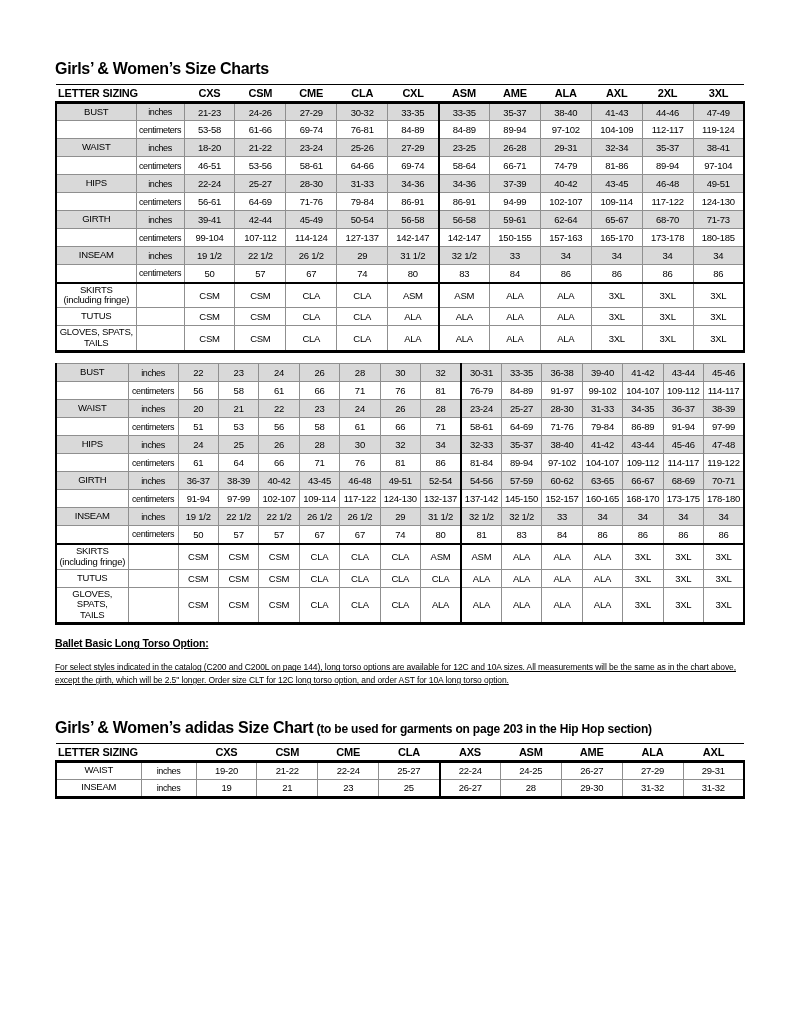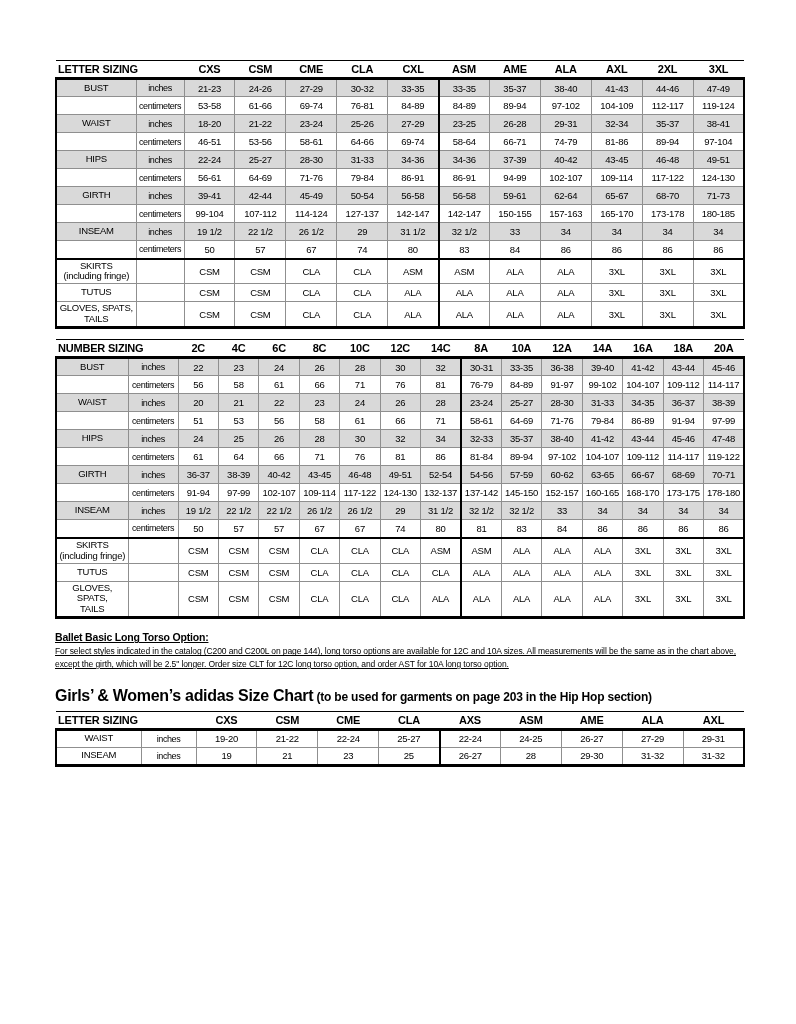--- a/index.html
+++ b/index.html
@@ -36,31 +36,32 @@
   tr.body-row td:last-child { border-right:2px solid #000;margin-top:18px; }
   tr.body-row:last-child td { border-bottom:3px solid #000; }
   tr.section-top td { border-top:2px solid #000; }
   td.adult-div { border-left:2px solid #000 !important; }
 
   .tbl-gap { margin-top:10px; }
 
   .ballet { margin-top:8px; }
   .ballet-head {
     font-size:10.5px; font-weight:bold; text-decoration:underline; letter-spacing:-0.2px;
-    display:inline-block; margin-bottom:2px;
+    display:inline-block; margin-bottom:12px;
   }
   .fine { font-size:8.5px; line-height:1.5; letter-spacing:-0.1px;text-decoration:underline; }
 
-  .adidas-title { margin-top:16px; margin-bottom:4px; }
+  .adidas-title { margin-top:32px; margin-bottom:4px; }
 </style>
 </head>
 <body>
 
 <div class="page">
 
+  <h1 class="doc-title">Girls’ &amp; Women’s Size Charts</h1>
 
   <table class="size-table">
       <colgroup>
         <col style="width: 80px;">
         <col style="width: 48px;">
         <col>
         <col>
         <col>
         <col>
         <col>
@@ -299,37 +300,20 @@
         <col>
         <col>
         <col>
         <col>
         <col>
         <col>
         <col>
         <col>
       </colgroup>
       <tbody>
-        <tr class="hdr">
-          <th colspan="2" class="hdr-label">NUMBER SIZING</th>
-          <th class="hdr-col">2C</th>
-          <th class="hdr-col">4C</th>
-          <th class="hdr-col">6C</th>
-          <th class="hdr-col">8C</th>
-          <th class="hdr-col">10C</th>
-          <th class="hdr-col">12C</th>
-          <th class="hdr-col">14C</th>
-          <th class="hdr-col">8A</th>
-          <th class="hdr-col">10A</th>
-          <th class="hdr-col">12A</th>
-          <th class="hdr-col">14A</th>
-          <th class="hdr-col">16A</th>
-          <th class="hdr-col">18A</th>
-          <th class="hdr-col">20A</th>
-        </tr>
         <tr class="body-row shaded">
           <td class="lbl">BUST</td>
           <td class="unit">inches</td>
           <td>22</td>
           <td>23</td>
           <td>24</td>
           <td>26</td>
           <td>28</td>
           <td>30</td>
           <td>32</td>

